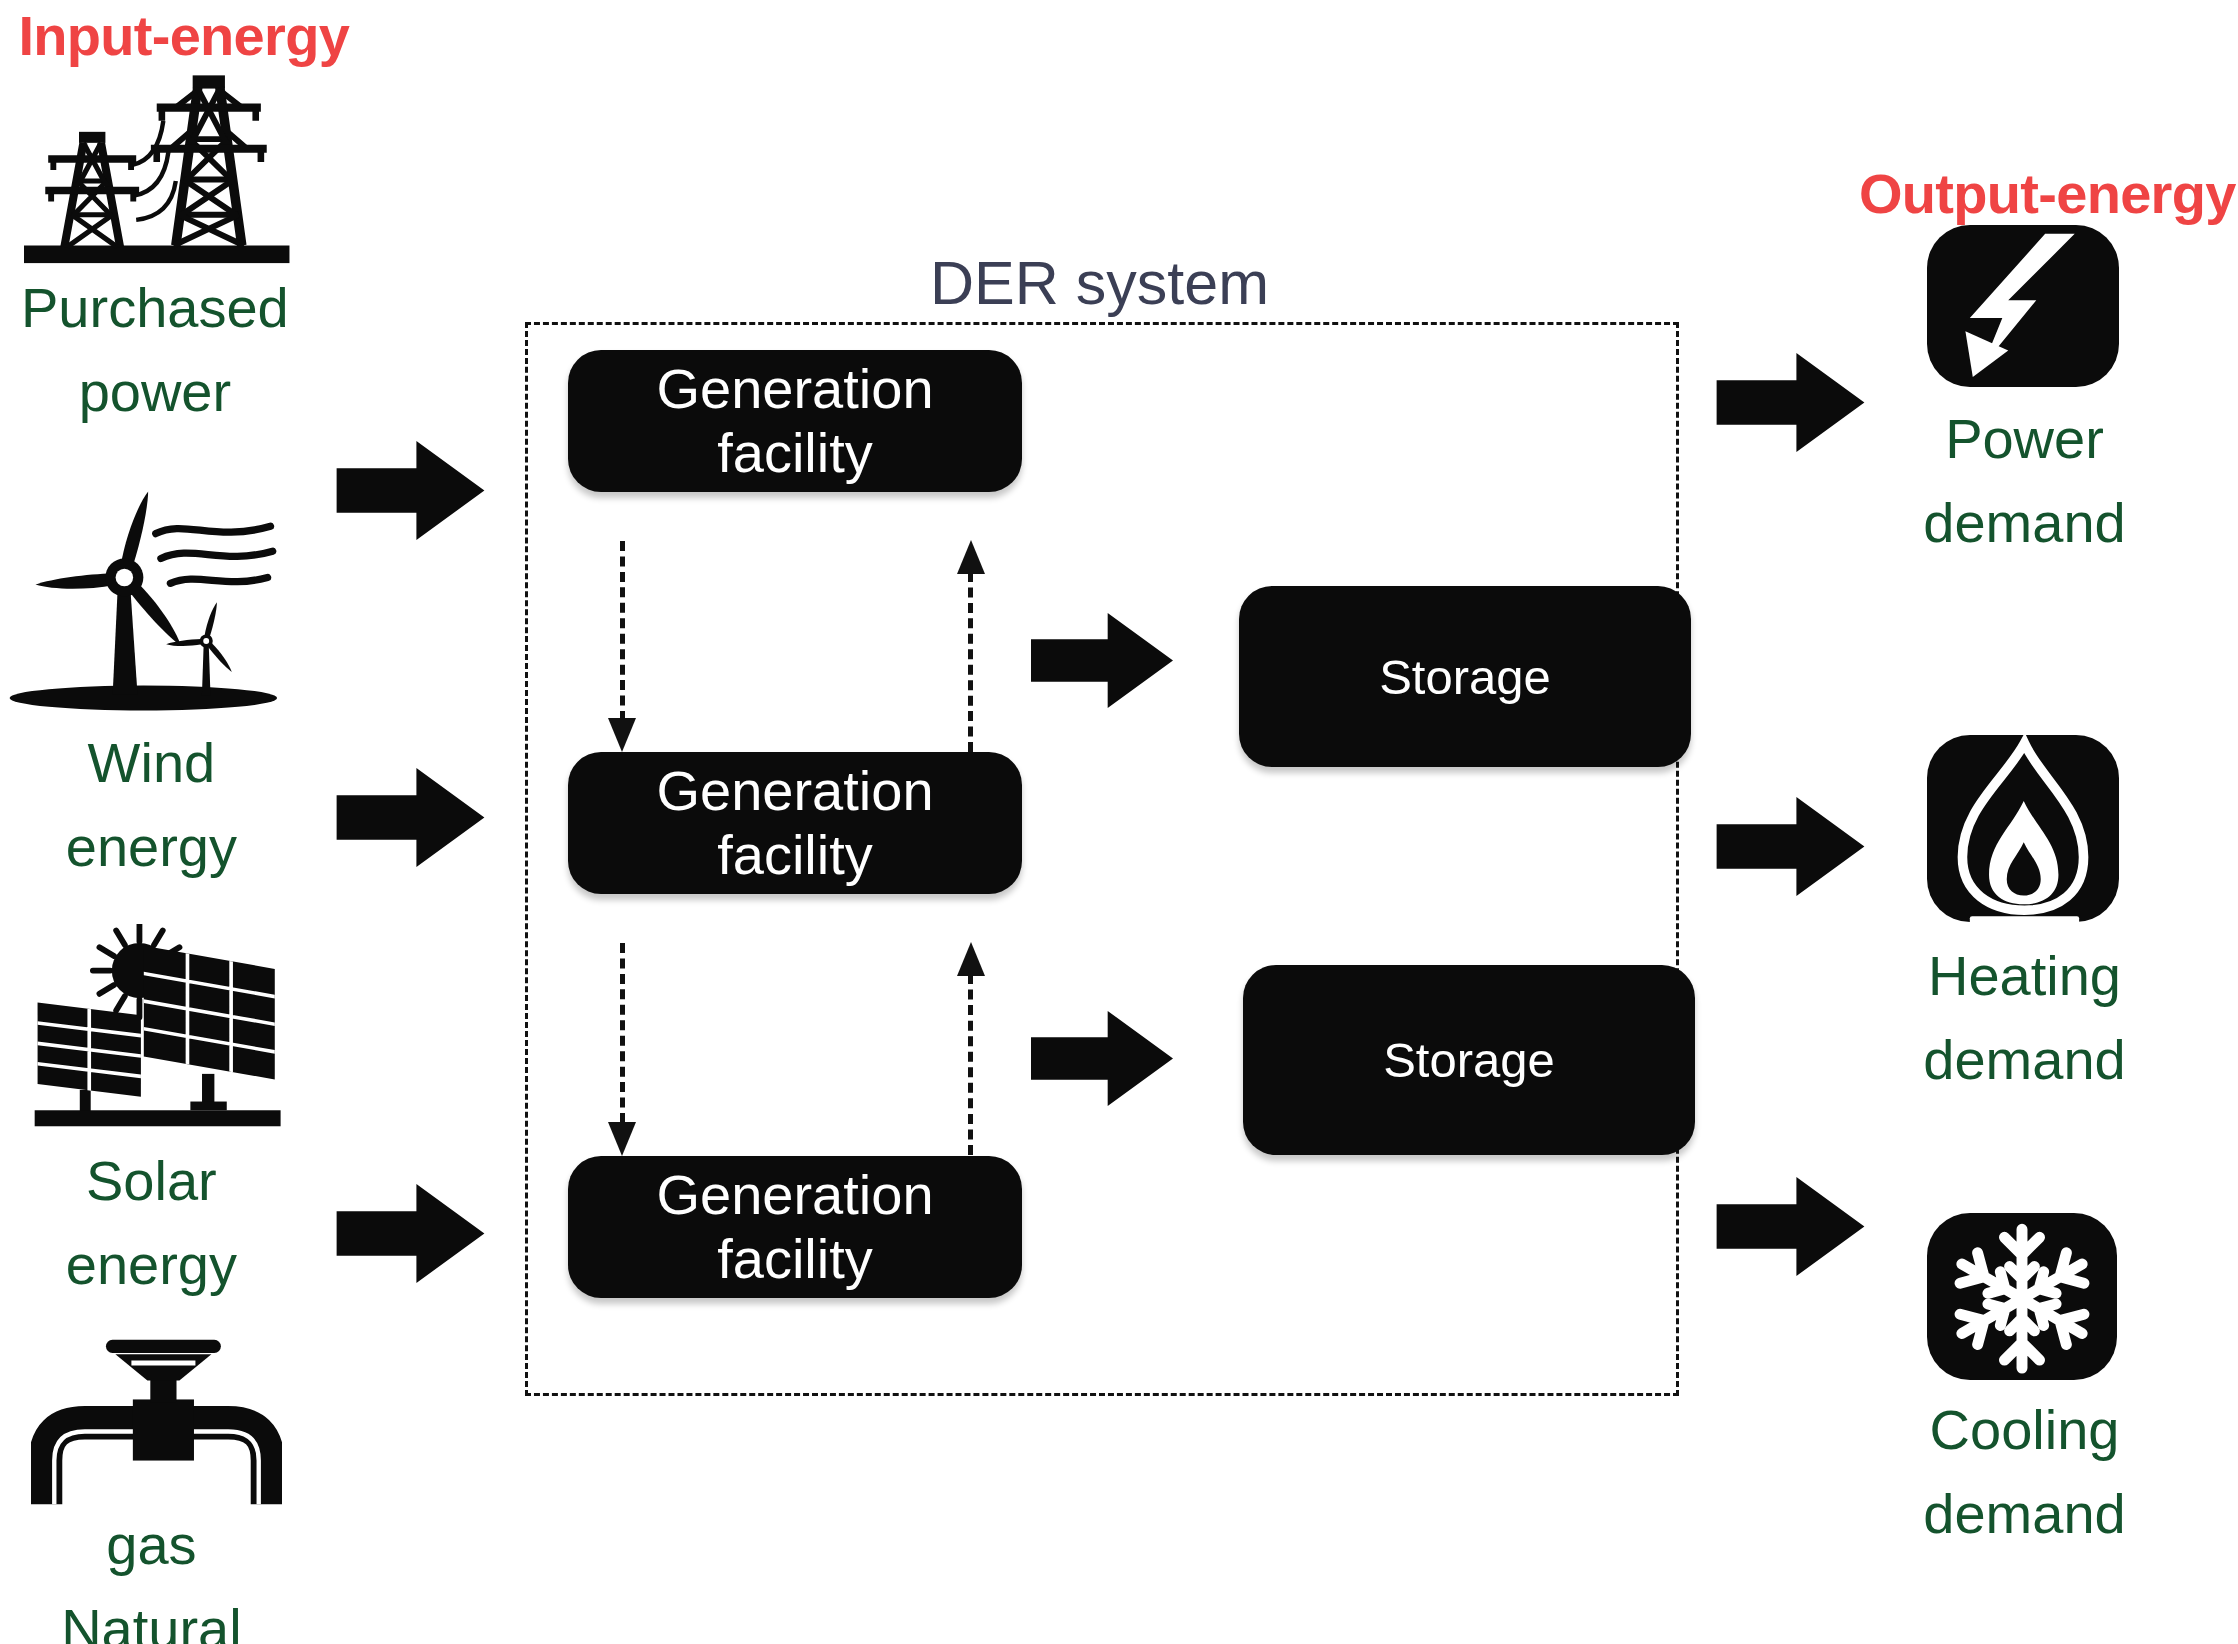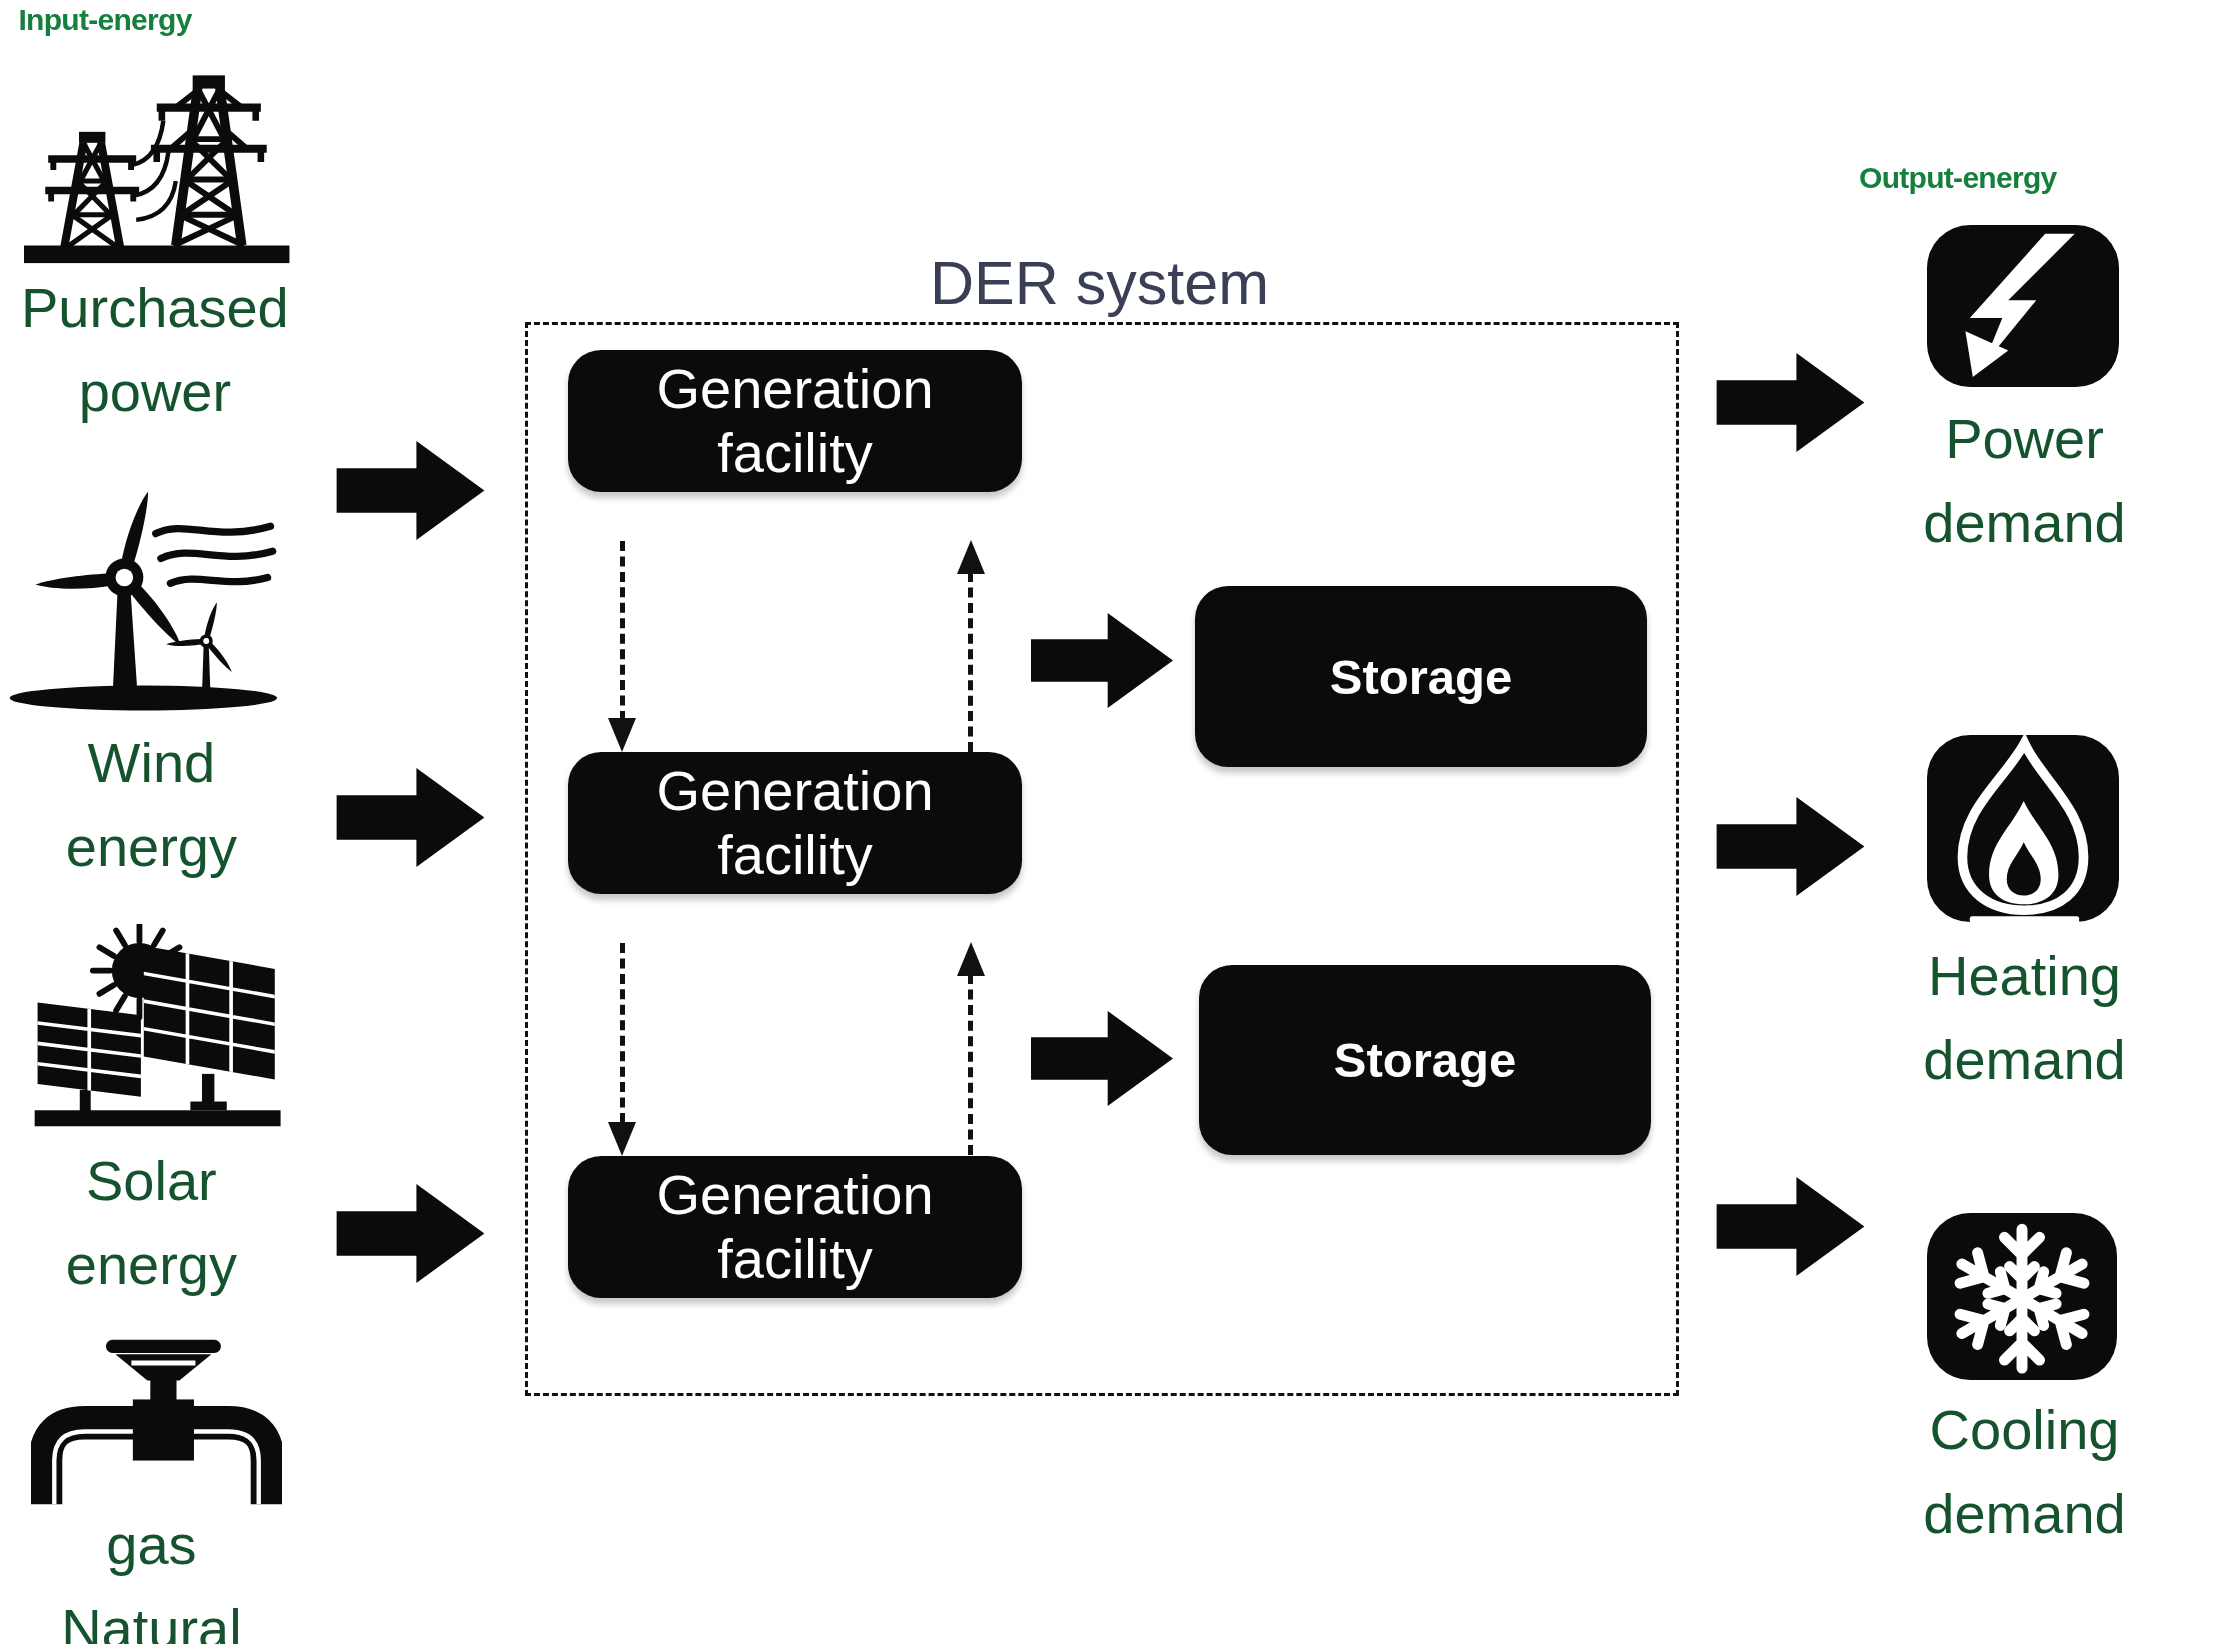--- a/index.html
+++ b/index.html
@@ -7,21 +7,21 @@
     position:relative;
     width:2239px;height:1645px;
     background:#ffffff;
     font-family:"Liberation Sans", sans-serif;
     color:#111;
     overflow:hidden;
   }
   .abs{position:absolute;}
   
   .col-title{
-    font-size:30px;font-weight:600;letter-spacing:-0.7px;color:#15803d;white-space:nowrap;
+    font-size:56px;font-weight:600;letter-spacing:-0.7px;color:#ef4444;white-space:nowrap;
   }
   .io-label{
     text-align:center;font-size:56px;line-height:1.5;font-weight:400;color:#14532d;
   }
   .der-title{
     width:1149px;text-align:center;font-size:61px;font-weight:500;color:#3b3f55;white-space:nowrap;
   }
   .mid-energy{
     width:413px;text-align:center;font-size:52px;font-weight:500;color:#3b3f55;white-space:nowrap;
   }
@@ -29,21 +29,21 @@
   .der-boundary{
     width:1148px;height:1068px;border:3px dashed #111;background:transparent;
   }
   .blackbox{
     background:#0b0b0b;border-radius:33px;
     display:flex;flex-direction:column;align-items:center;justify-content:center;
     color:#ffffff;text-align:center;
     box-shadow:0 5.2px 6.6px rgba(0,0,0,0.22);
   }
   .genbox{width:454px;height:142px;font-size:56px;line-height:1.15;font-weight:400;}
-  .storbox{width:452px;height:181px;font-size:49px;font-weight:700;}
+  .storbox{width:452px;height:181px;font-size:49px;font-weight:400;margin-left:44px;}
   .icon-tile{
     background:#0b0b0b;border-radius:43px;
     display:flex;align-items:center;justify-content:center;
   }
   
   .solid-arrow{width:155px;height:99px;}
   .solid-arrow svg,.icon-box svg{display:block;width:100%;height:100%;}
   .dash-line{width:0;border-left:5.2px dashed #111;}
   .dhead-down{
     width:0;height:0;border-left:14.8px solid transparent;border-right:14.8px solid transparent;

